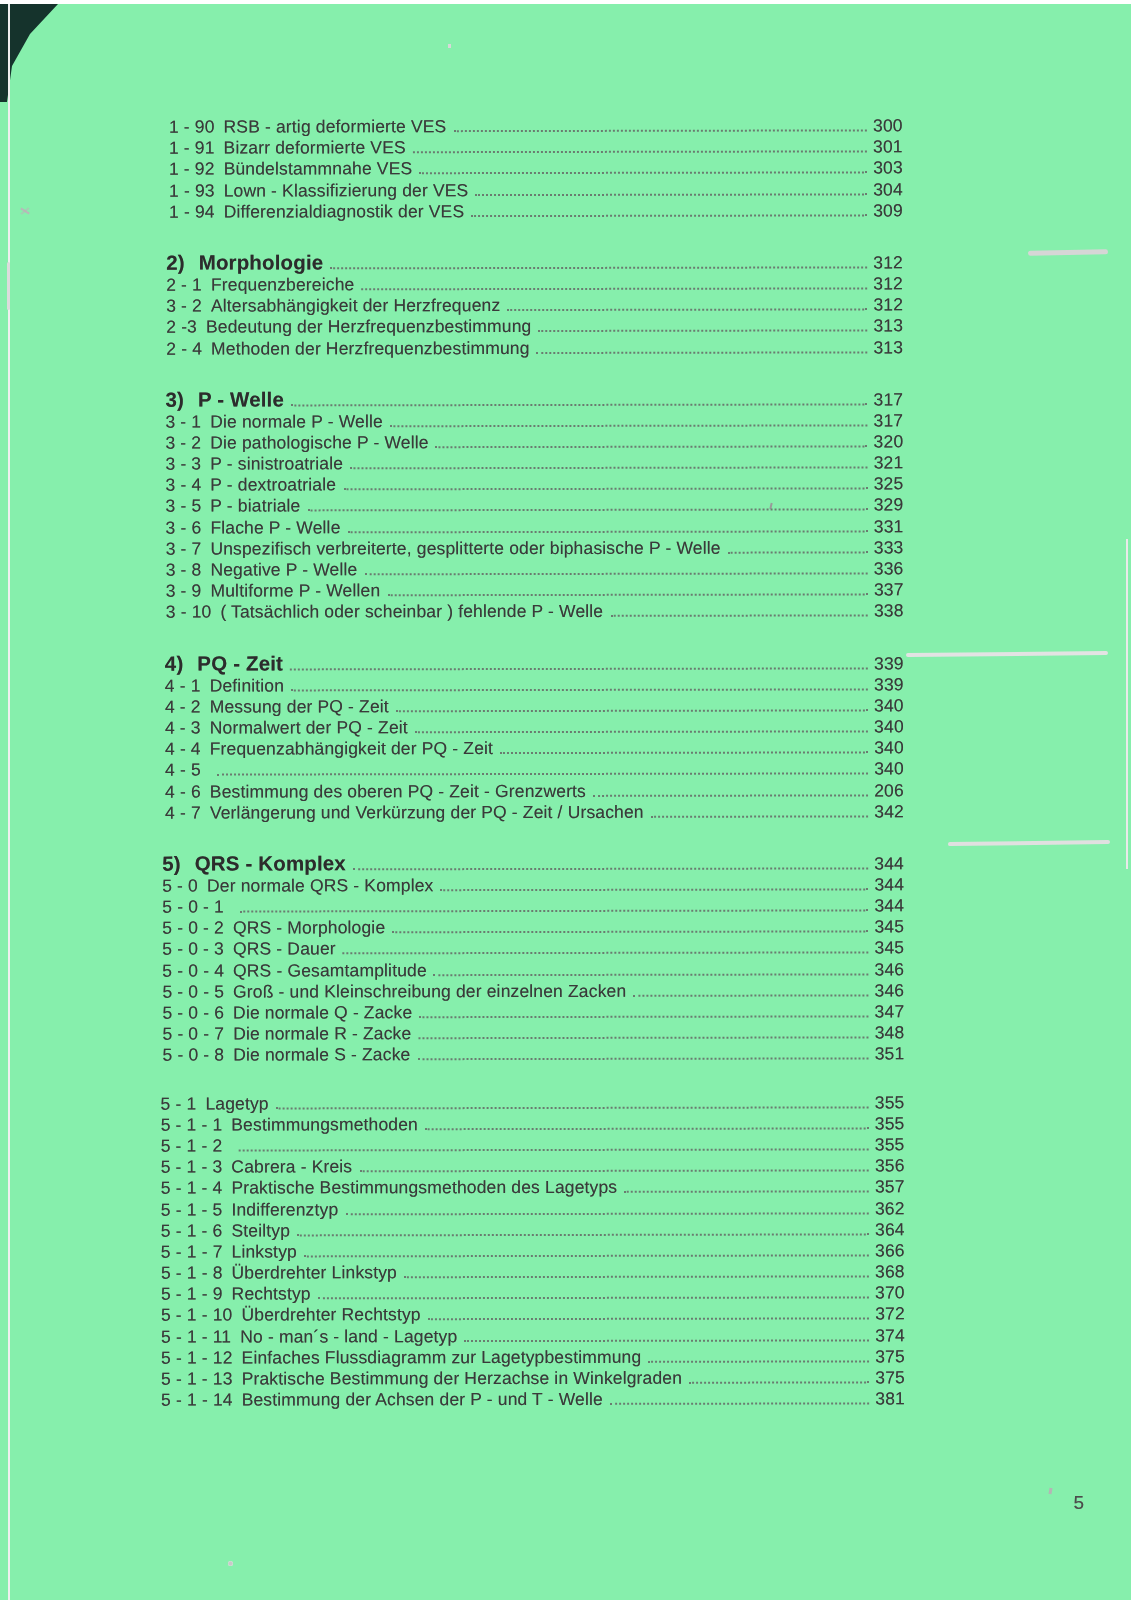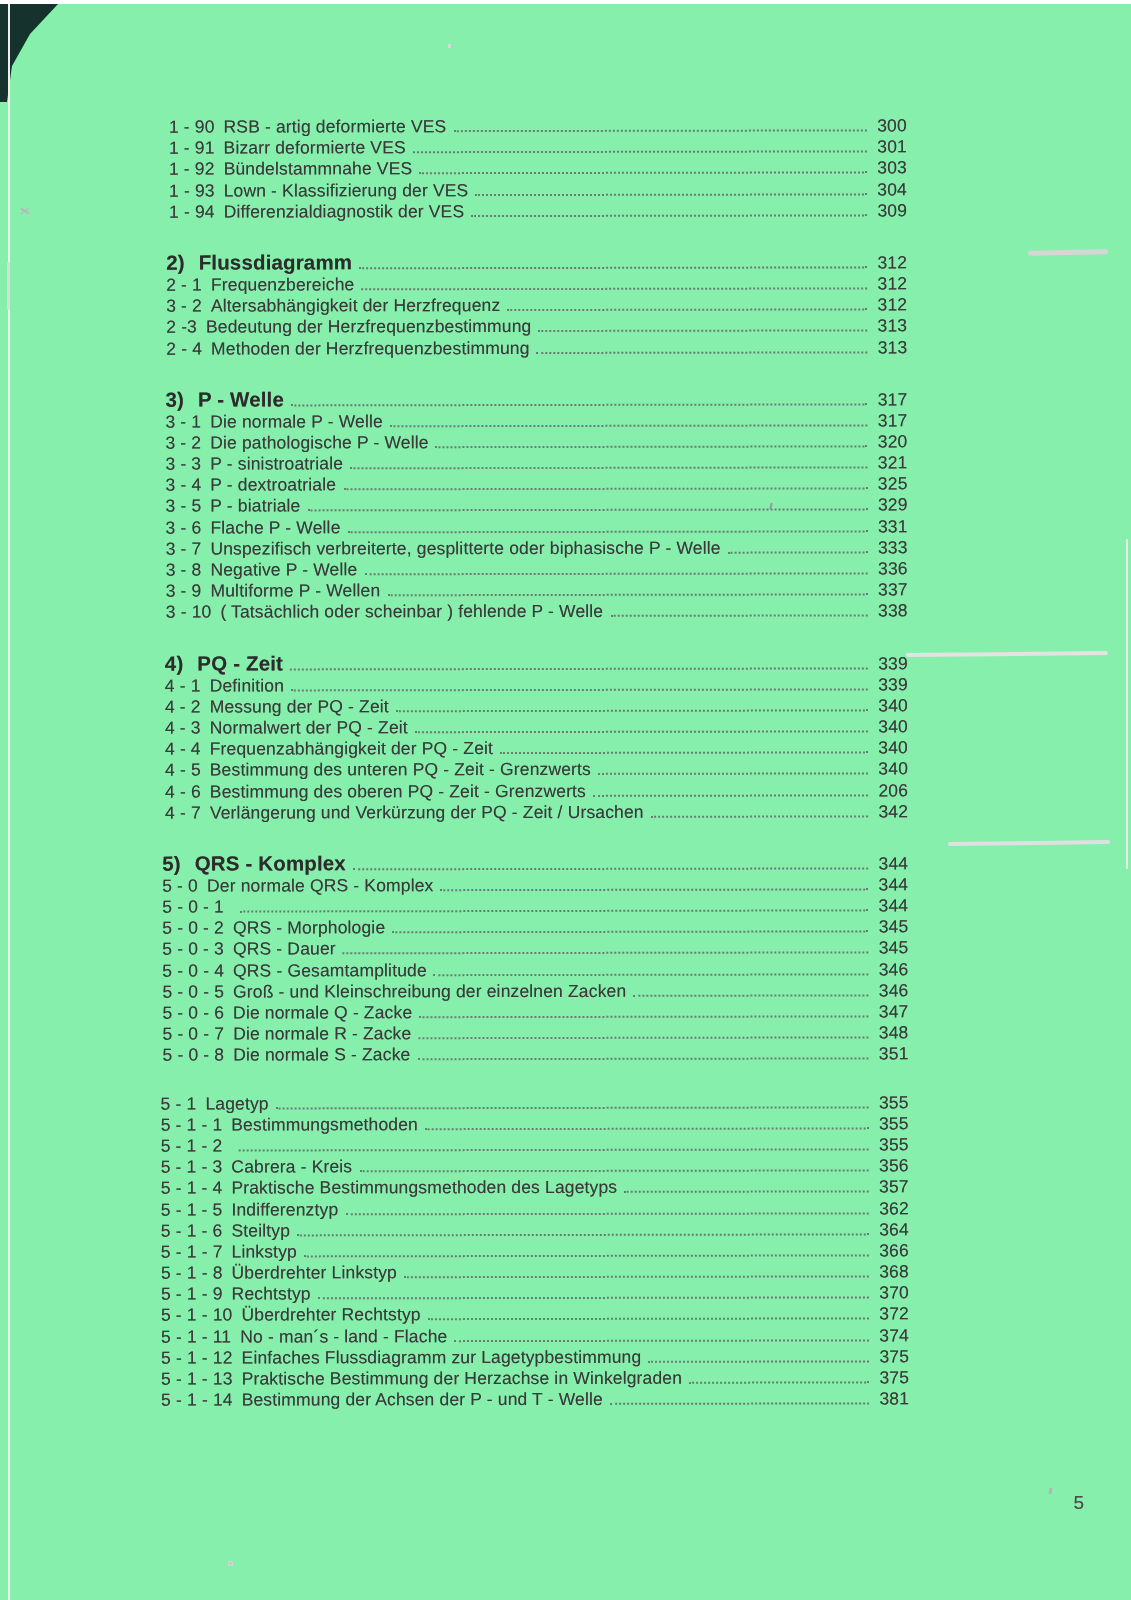--- a/index.html
+++ b/index.html
@@ -118,21 +118,21 @@
   .toc-row .title { }
   .toc-row .leader {
     flex: 1;
     border-bottom: 2px dotted #646464;
     opacity: 0.82;
     margin: 0 2px 3px 7px;
     min-width: 18px;
   }
   .toc-row .pg {
     min-width: 38px;
-    text-align: right;
+    text-align: center;
   }
   .toc-row.header {
     height: 25px;
     line-height: 25px;
     font-size: 20.5px;
     font-weight: 700;
     color: #2c2c2c;
   }
   .toc-row.header .num { margin-right: 14px; }
   .toc-row.header .leader { margin-bottom: 4px; }
@@ -172,21 +172,21 @@
 
   <div class="toc">
       <div class="toc-section" style="padding-left: 10px;">
         <div class="toc-row"><span class="num">1 - 90</span><span class="title">RSB - artig deformierte VES</span><span class="leader"></span><span class="pg">300</span></div>
         <div class="toc-row"><span class="num">1 - 91</span><span class="title">Bizarr deformierte VES</span><span class="leader"></span><span class="pg">301</span></div>
         <div class="toc-row"><span class="num">1 - 92</span><span class="title">Bündelstammnahe VES</span><span class="leader"></span><span class="pg">303</span></div>
         <div class="toc-row"><span class="num">1 - 93</span><span class="title">Lown - Klassifizierung der VES</span><span class="leader"></span><span class="pg">304</span></div>
         <div class="toc-row"><span class="num">1 - 94</span><span class="title">Differenzialdiagnostik der VES</span><span class="leader"></span><span class="pg">309</span></div>
       </div>
       <div class="toc-section" style="padding-left: 7px;">
-        <div class="toc-row header"><span class="num">2)</span><span class="title">Flussdiagramm</span><span class="leader"></span><span class="pg">312</span></div>
+        <div class="toc-row header"><span class="num">2)</span><span class="title">Morphologie</span><span class="leader"></span><span class="pg">312</span></div>
         <div class="toc-row"><span class="num">2 - 1</span><span class="title">Frequenzbereiche</span><span class="leader"></span><span class="pg">312</span></div>
         <div class="toc-row"><span class="num">3 - 2</span><span class="title">Altersabhängigkeit der Herzfrequenz</span><span class="leader"></span><span class="pg">312</span></div>
         <div class="toc-row"><span class="num">2 -3</span><span class="title">Bedeutung der Herzfrequenzbestimmung</span><span class="leader"></span><span class="pg">313</span></div>
         <div class="toc-row"><span class="num">2 - 4</span><span class="title">Methoden der Herzfrequenzbestimmung</span><span class="leader"></span><span class="pg">313</span></div>
       </div>
       <div class="toc-section" style="padding-left: 6px;">
         <div class="toc-row header"><span class="num">3)</span><span class="title">P - Welle</span><span class="leader"></span><span class="pg">317</span></div>
         <div class="toc-row"><span class="num">3 - 1</span><span class="title">Die normale P - Welle</span><span class="leader"></span><span class="pg">317</span></div>
         <div class="toc-row"><span class="num">3 - 2</span><span class="title">Die pathologische P - Welle</span><span class="leader"></span><span class="pg">320</span></div>
         <div class="toc-row"><span class="num">3 - 3</span><span class="title">P - sinistroatriale</span><span class="leader"></span><span class="pg">321</span></div>
@@ -197,21 +197,21 @@
         <div class="toc-row"><span class="num">3 - 8</span><span class="title">Negative P - Welle</span><span class="leader"></span><span class="pg">336</span></div>
         <div class="toc-row"><span class="num">3 - 9</span><span class="title">Multiforme P - Wellen</span><span class="leader"></span><span class="pg">337</span></div>
         <div class="toc-row"><span class="num">3 - 10</span><span class="title">( Tatsächlich oder scheinbar ) fehlende P - Welle</span><span class="leader"></span><span class="pg">338</span></div>
       </div>
       <div class="toc-section" style="padding-left: 5px;">
         <div class="toc-row header"><span class="num">4)</span><span class="title">PQ - Zeit</span><span class="leader"></span><span class="pg">339</span></div>
         <div class="toc-row"><span class="num">4 - 1</span><span class="title">Definition</span><span class="leader"></span><span class="pg">339</span></div>
         <div class="toc-row"><span class="num">4 - 2</span><span class="title">Messung der PQ - Zeit</span><span class="leader"></span><span class="pg">340</span></div>
         <div class="toc-row"><span class="num">4 - 3</span><span class="title">Normalwert der PQ - Zeit</span><span class="leader"></span><span class="pg">340</span></div>
         <div class="toc-row"><span class="num">4 - 4</span><span class="title">Frequenzabhängigkeit der PQ - Zeit</span><span class="leader"></span><span class="pg">340</span></div>
-        <div class="toc-row"><span class="num">4 - 5</span><span class="title">Bestimmung des unteren PQ - Zeit - Grenzwerts</span><span class="leader"></span><span class="pg">340</span></div>
+        <div class="toc-row"><span class="num">4 - 5</span><span class="leader"></span><span class="pg">340</span></div>
         <div class="toc-row"><span class="num">4 - 6</span><span class="title">Bestimmung des oberen PQ - Zeit - Grenzwerts</span><span class="leader"></span><span class="pg">206</span></div>
         <div class="toc-row"><span class="num">4 - 7</span><span class="title">Verlängerung und Verkürzung der PQ - Zeit / Ursachen</span><span class="leader"></span><span class="pg">342</span></div>
       </div>
       <div class="toc-section" style="padding-left: 2px;">
         <div class="toc-row header"><span class="num">5)</span><span class="title">QRS - Komplex</span><span class="leader"></span><span class="pg">344</span></div>
         <div class="toc-row"><span class="num">5 - 0</span><span class="title">Der normale QRS - Komplex</span><span class="leader"></span><span class="pg">344</span></div>
         <div class="toc-row"><span class="num">5 - 0 - 1</span><span class="leader"></span><span class="pg">344</span></div>
         <div class="toc-row"><span class="num">5 - 0 - 2</span><span class="title">QRS - Morphologie</span><span class="leader"></span><span class="pg">345</span></div>
         <div class="toc-row"><span class="num">5 - 0 - 3</span><span class="title">QRS - Dauer</span><span class="leader"></span><span class="pg">345</span></div>
         <div class="toc-row"><span class="num">5 - 0 - 4</span><span class="title">QRS - Gesamtamplitude</span><span class="leader"></span><span class="pg">346</span></div>
@@ -225,21 +225,21 @@
         <div class="toc-row"><span class="num">5 - 1 - 1</span><span class="title">Bestimmungsmethoden</span><span class="leader"></span><span class="pg">355</span></div>
         <div class="toc-row"><span class="num">5 - 1 - 2</span><span class="leader"></span><span class="pg">355</span></div>
         <div class="toc-row"><span class="num">5 - 1 - 3</span><span class="title">Cabrera - Kreis</span><span class="leader"></span><span class="pg">356</span></div>
         <div class="toc-row"><span class="num">5 - 1 - 4</span><span class="title">Praktische Bestimmungsmethoden des Lagetyps</span><span class="leader"></span><span class="pg">357</span></div>
         <div class="toc-row"><span class="num">5 - 1 - 5</span><span class="title">Indifferenztyp</span><span class="leader"></span><span class="pg">362</span></div>
         <div class="toc-row"><span class="num">5 - 1 - 6</span><span class="title">Steiltyp</span><span class="leader"></span><span class="pg">364</span></div>
         <div class="toc-row"><span class="num">5 - 1 - 7</span><span class="title">Linkstyp</span><span class="leader"></span><span class="pg">366</span></div>
         <div class="toc-row"><span class="num">5 - 1 - 8</span><span class="title">Überdrehter Linkstyp</span><span class="leader"></span><span class="pg">368</span></div>
         <div class="toc-row"><span class="num">5 - 1 - 9</span><span class="title">Rechtstyp</span><span class="leader"></span><span class="pg">370</span></div>
         <div class="toc-row"><span class="num">5 - 1 - 10</span><span class="title">Überdrehter Rechtstyp</span><span class="leader"></span><span class="pg">372</span></div>
-        <div class="toc-row"><span class="num">5 - 1 - 11</span><span class="title">No - man´s - land - Flache</span><span class="leader"></span><span class="pg">374</span></div>
+        <div class="toc-row"><span class="num">5 - 1 - 11</span><span class="title">No - man´s - land - Lagetyp</span><span class="leader"></span><span class="pg">374</span></div>
         <div class="toc-row"><span class="num">5 - 1 - 12</span><span class="title">Einfaches Flussdiagramm zur Lagetypbestimmung</span><span class="leader"></span><span class="pg">375</span></div>
         <div class="toc-row"><span class="num">5 - 1 - 13</span><span class="title">Praktische Bestimmung der Herzachse in Winkelgraden</span><span class="leader"></span><span class="pg">375</span></div>
         <div class="toc-row"><span class="num">5 - 1 - 14</span><span class="title">Bestimmung der Achsen der P - und T - Welle</span><span class="leader"></span><span class="pg">381</span></div>
       </div>
     </div>
 
   <div class="page-number">5</div>
 
 </div>
 

